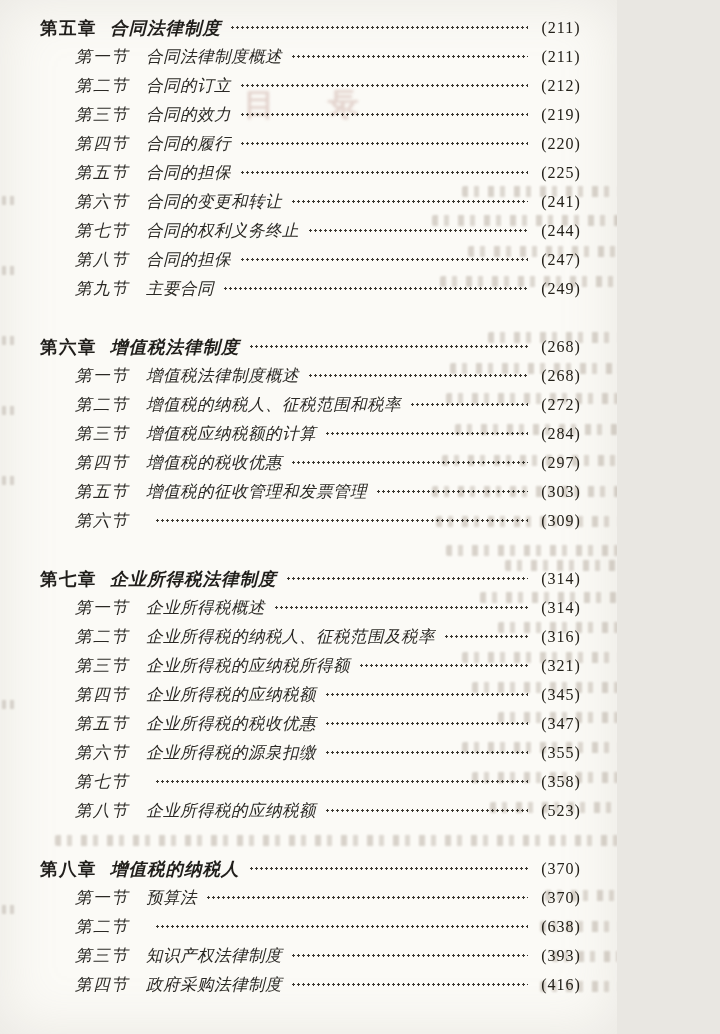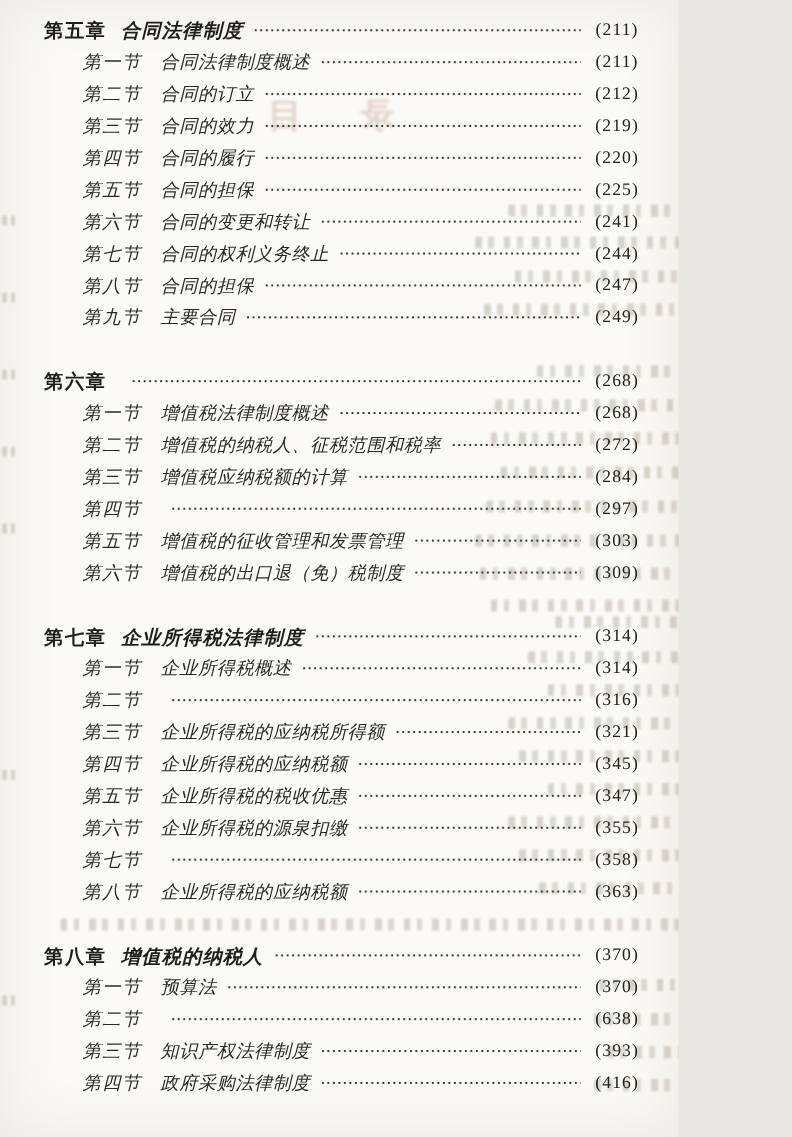--- a/index.html
+++ b/index.html
@@ -195,20 +195,21 @@
         <span class="slabel">第九节</span>
         <span class="stitle">主要合同</span>
         <span class="leader"></span>
         <span class="pageno">(249)</span>
       </div>
     </div>
 
     <div class="chapter-block">
       <div class="row chapter">
         <span class="clabel">第六章</span>
+        <span class="ctitle">增值税法律制度</span>
         <span class="leader"></span>
         <span class="pageno">(268)</span>
       </div>
       <div class="row section">
         <span class="slabel">第一节</span>
         <span class="stitle">增值税法律制度概述</span>
         <span class="leader"></span>
         <span class="pageno">(268)</span>
       </div>
       <div class="row section">
@@ -218,52 +219,53 @@
         <span class="pageno">(272)</span>
       </div>
       <div class="row section">
         <span class="slabel">第三节</span>
         <span class="stitle">增值税应纳税额的计算</span>
         <span class="leader"></span>
         <span class="pageno">(284)</span>
       </div>
       <div class="row section">
         <span class="slabel">第四节</span>
+        <span class="stitle">增值税的税收优惠</span>
         <span class="leader"></span>
         <span class="pageno">(297)</span>
       </div>
       <div class="row section">
         <span class="slabel">第五节</span>
         <span class="stitle">增值税的征收管理和发票管理</span>
         <span class="leader"></span>
         <span class="pageno">(303)</span>
       </div>
       <div class="row section">
         <span class="slabel">第六节</span>
-        <span class="stitle">增值税的出口退（免）税制度</span>
         <span class="leader"></span>
         <span class="pageno">(309)</span>
       </div>
     </div>
 
     <div class="chapter-block">
       <div class="row chapter">
         <span class="clabel">第七章</span>
         <span class="ctitle">企业所得税法律制度</span>
         <span class="leader"></span>
         <span class="pageno">(314)</span>
       </div>
       <div class="row section">
         <span class="slabel">第一节</span>
         <span class="stitle">企业所得税概述</span>
         <span class="leader"></span>
         <span class="pageno">(314)</span>
       </div>
       <div class="row section">
         <span class="slabel">第二节</span>
+        <span class="stitle">企业所得税的纳税人、征税范围及税率</span>
         <span class="leader"></span>
         <span class="pageno">(316)</span>
       </div>
       <div class="row section">
         <span class="slabel">第三节</span>
         <span class="stitle">企业所得税的应纳税所得额</span>
         <span class="leader"></span>
         <span class="pageno">(321)</span>
       </div>
       <div class="row section">
@@ -286,21 +288,21 @@
       </div>
       <div class="row section">
         <span class="slabel">第七节</span>
         <span class="leader"></span>
         <span class="pageno">(358)</span>
       </div>
       <div class="row section">
         <span class="slabel">第八节</span>
         <span class="stitle">企业所得税的应纳税额</span>
         <span class="leader"></span>
-        <span class="pageno">(363)</span>
+        <span class="pageno">(523)</span>
       </div>
     </div>
 
     <div class="chapter-block">
       <div class="row chapter">
         <span class="clabel">第八章</span>
         <span class="ctitle">增值税的纳税人</span>
         <span class="leader"></span>
         <span class="pageno">(370)</span>
       </div>

